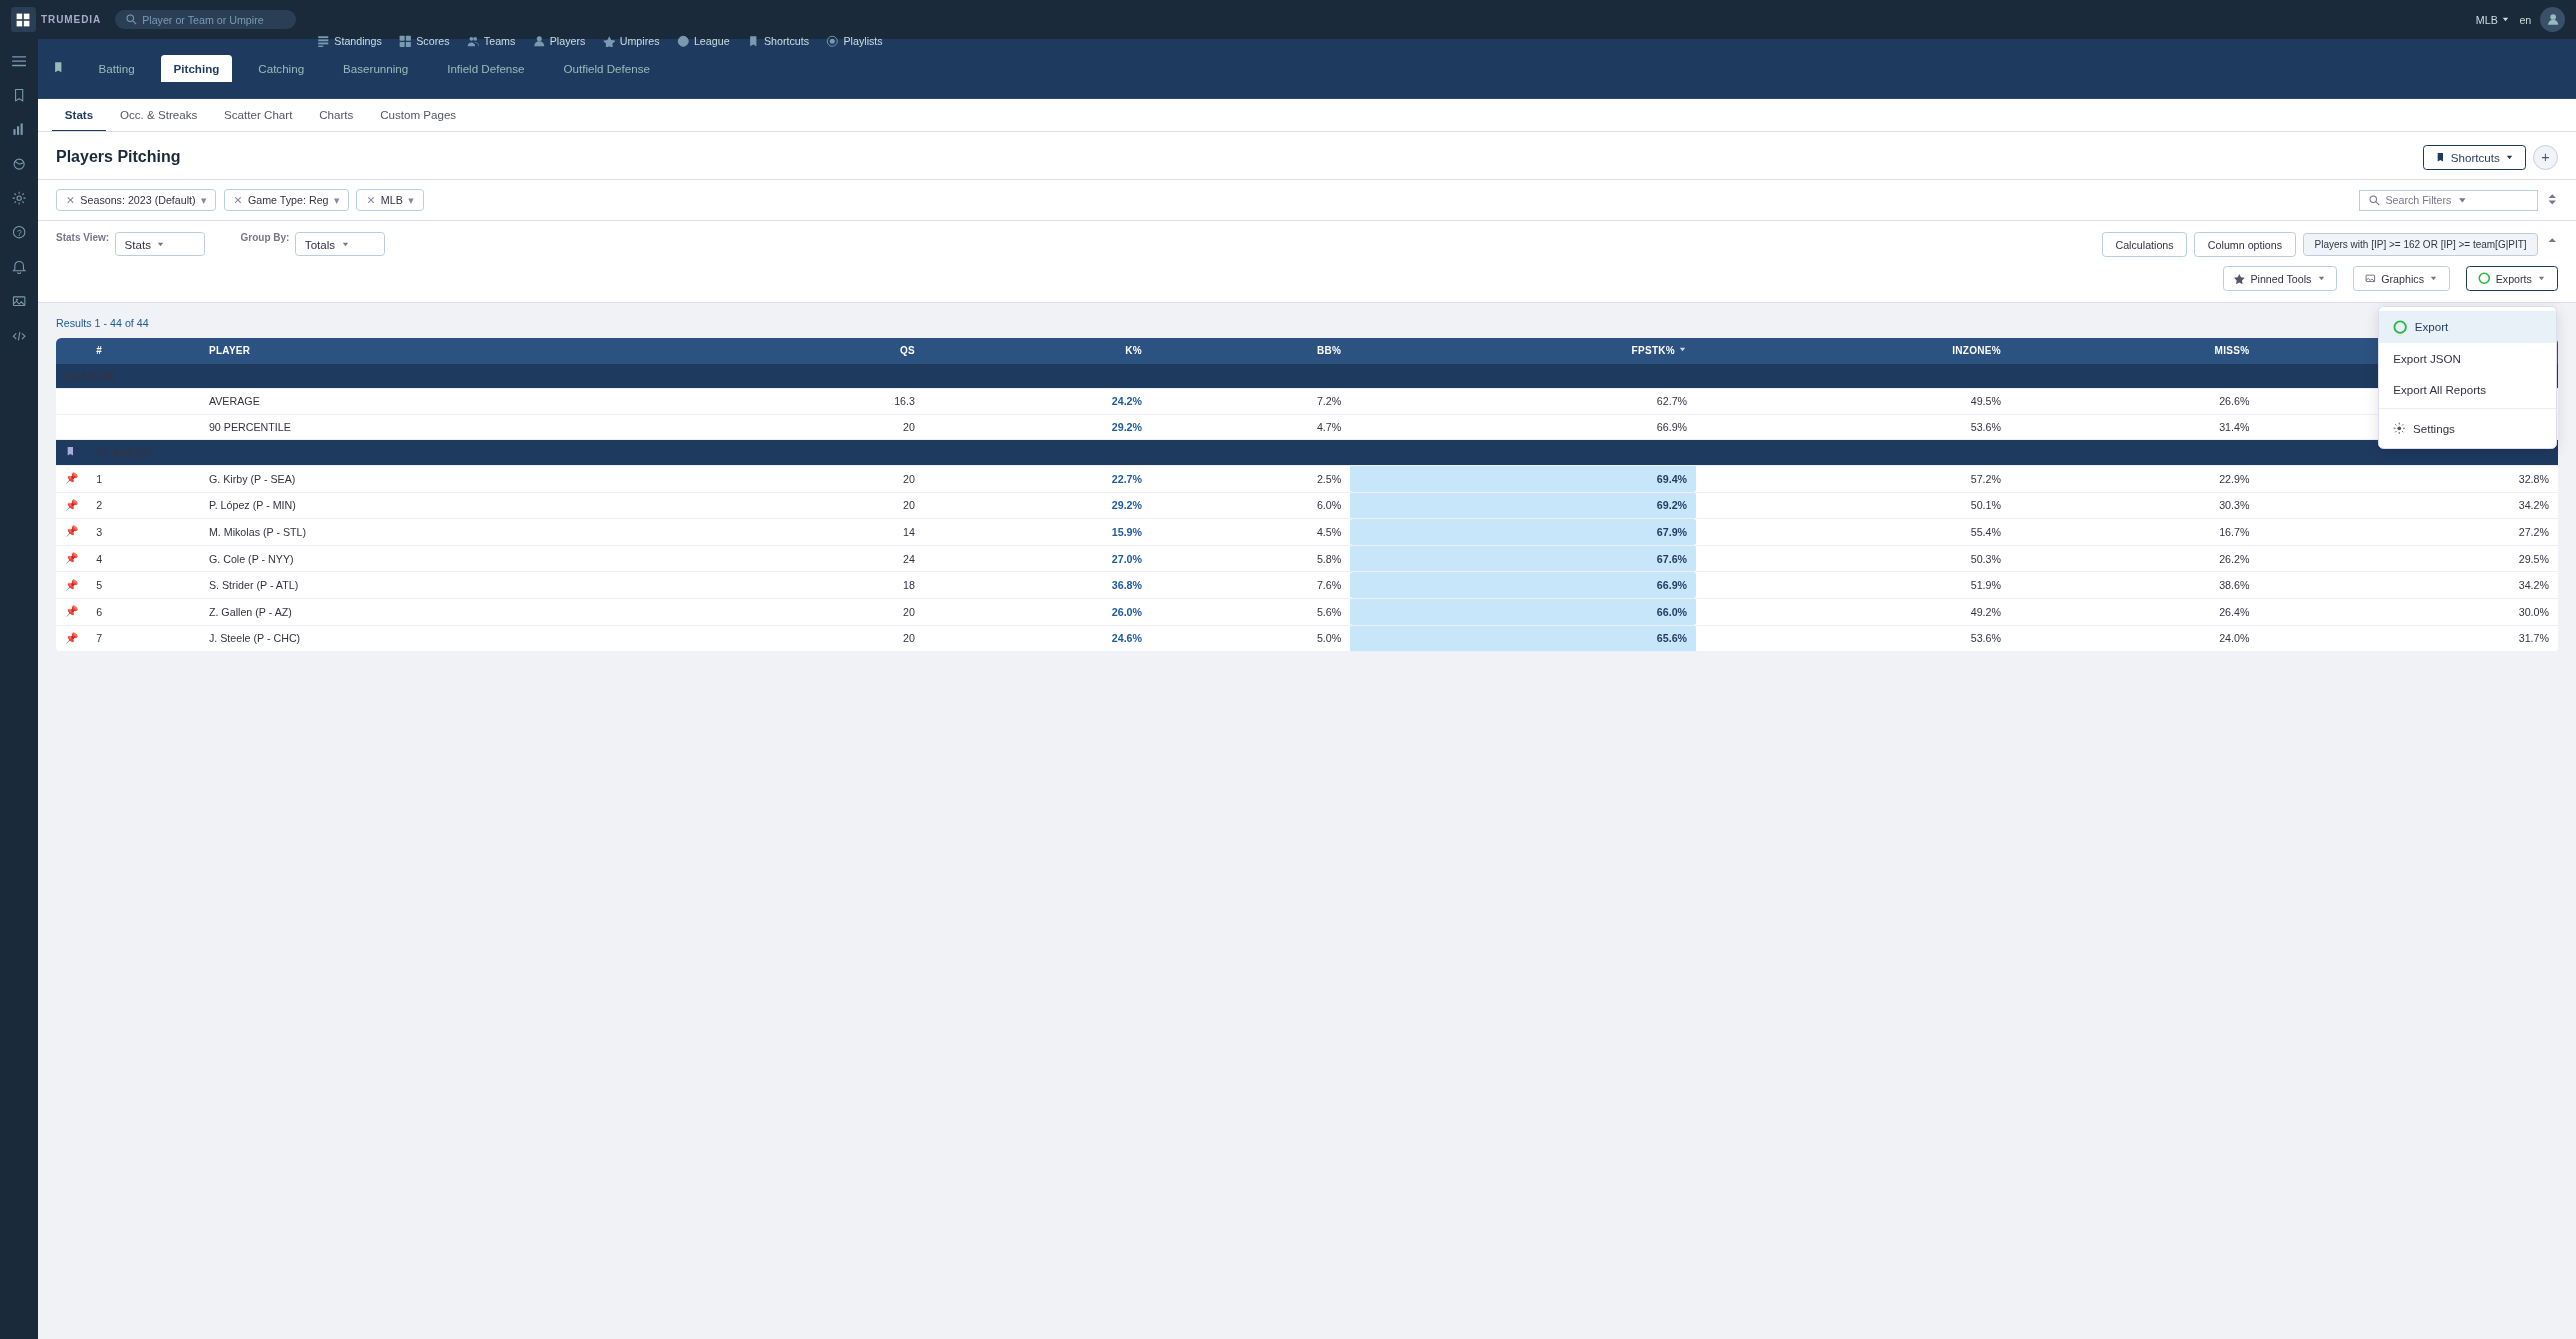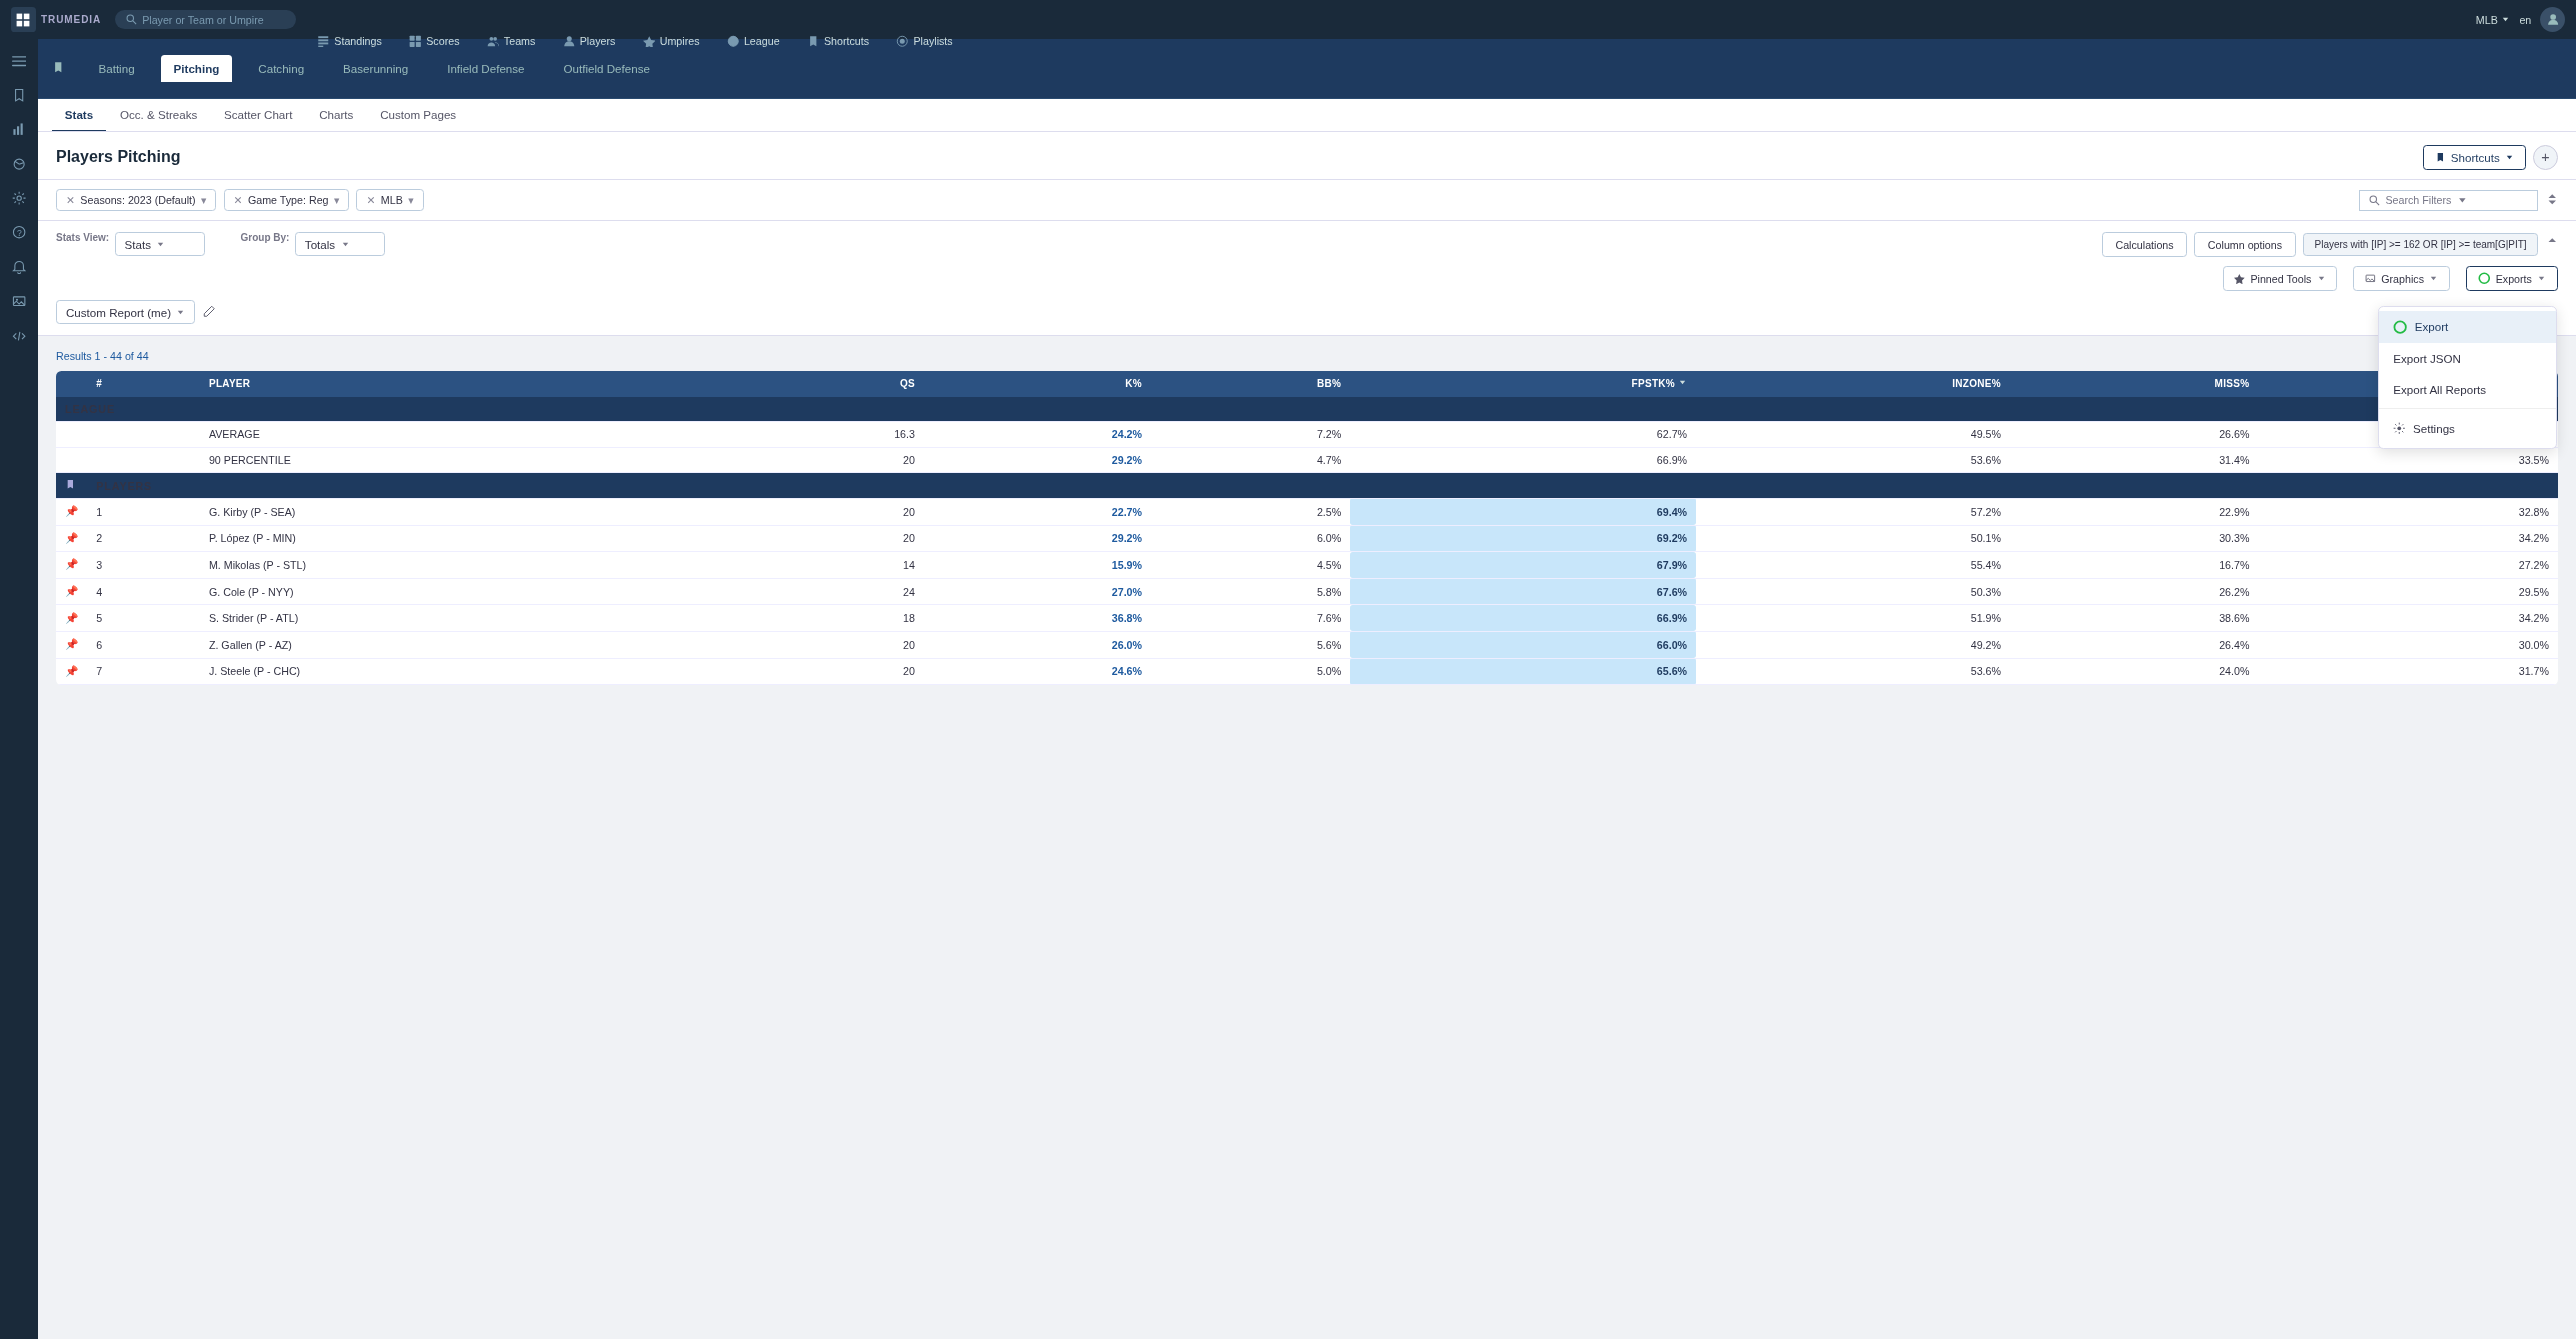--- a/index.html
+++ b/index.html
@@ -12,21 +12,21 @@
     }
     .logo-area { display: flex; align-items: center; gap: 5.4px; min-width: 81px; }
     .logo-icon { width: 25px; height: 25px; background: #2a3f55; border-radius: 3.6px; display: flex; align-items: center; justify-content: center; }
     .logo-text { font-size: 10px; font-weight: 700; letter-spacing: 0.9px; color: #aac; }
     .search-box {
       display: flex; align-items: center; background: #2a3f55; border-radius: 18px;
       padding: 3.6px 10.7px; gap: 5.4px; min-width: 179px;
     }
     .search-box input { background: transparent; border: none; outline: none; color: #cdd; font-size: 10.7px; width: 143px; }
     .search-box input::placeholder { color: #7a9ab0; }
-    .nav-items { display: flex; align-items: center; gap: 13px; flex: 1; margin-top: 43px; }
+    .nav-items { display: flex; align-items: center; gap: 3px; flex: 1; margin-top: 43px; }
     .nav-item {
       display: flex; align-items: center; gap: 4.5px; padding: 3.6px 7.2px;
       color: #cdd; font-size: 10.7px; cursor: pointer; border-radius: 3.6px;
       white-space: nowrap;
     }
     .nav-item svg { width: 12.5px; height: 12.5px; fill: #7a9ab0; }
     .nav-right { display: flex; align-items: center; gap: 9px; margin-left: auto; }
     .nav-league { color: #cdd; font-size: 10.7px; display: flex; align-items: center; gap: 3.6px; }
     .nav-lang { color: #cdd; font-size: 10.7px; }
     .nav-user { width: 25px; height: 25px; border-radius: 50%; background: #3a5068; display: flex; align-items: center; justify-content: center; cursor: pointer; }
@@ -515,33 +515,20 @@
                       <circle cx="10" cy="10" r="3"></circle>
                       <path d="M10 1v3M10 16v3M1 10h3M16 10h3M3.5 3.5l2 2M14.5 14.5l2 2M3.5 16.5l2-2M14.5 5.5l2-2" stroke="#556" stroke-width="1.5" fill="none"></path>
                     </svg>
                   <span>Settings</span>
                 </div>
               </div>
             </div>
           </div>
         </div>
       </div>
-      <div class="controls-bottom-row">
-        <div class="control-select" style="max-width:143px;">
-          <span>Custom Report (me)</span>
-          <svg width="9" height="9" viewBox="0 0 10 10" fill="#778">
-              <path d="M2 3l3 4 3-4"></path>
-            </svg>
-        </div>
-        <div class="edit-icon">
-          <svg width="12.5" height="12.5" viewBox="0 0 20 20" fill="none" stroke="#556" stroke-width="1.5">
-              <path d="M14 2l4 4L6 18H2v-4L14 2z"></path>
-            </svg>
-        </div>
-      </div>
     </div>
 
     <div class="table-section">
       <div class="results-text">
         <a>Results 1 - 44 of 44</a>
       </div>
 
       <table class="data-table">
         <thead>
           <tr class="table-header-row">

